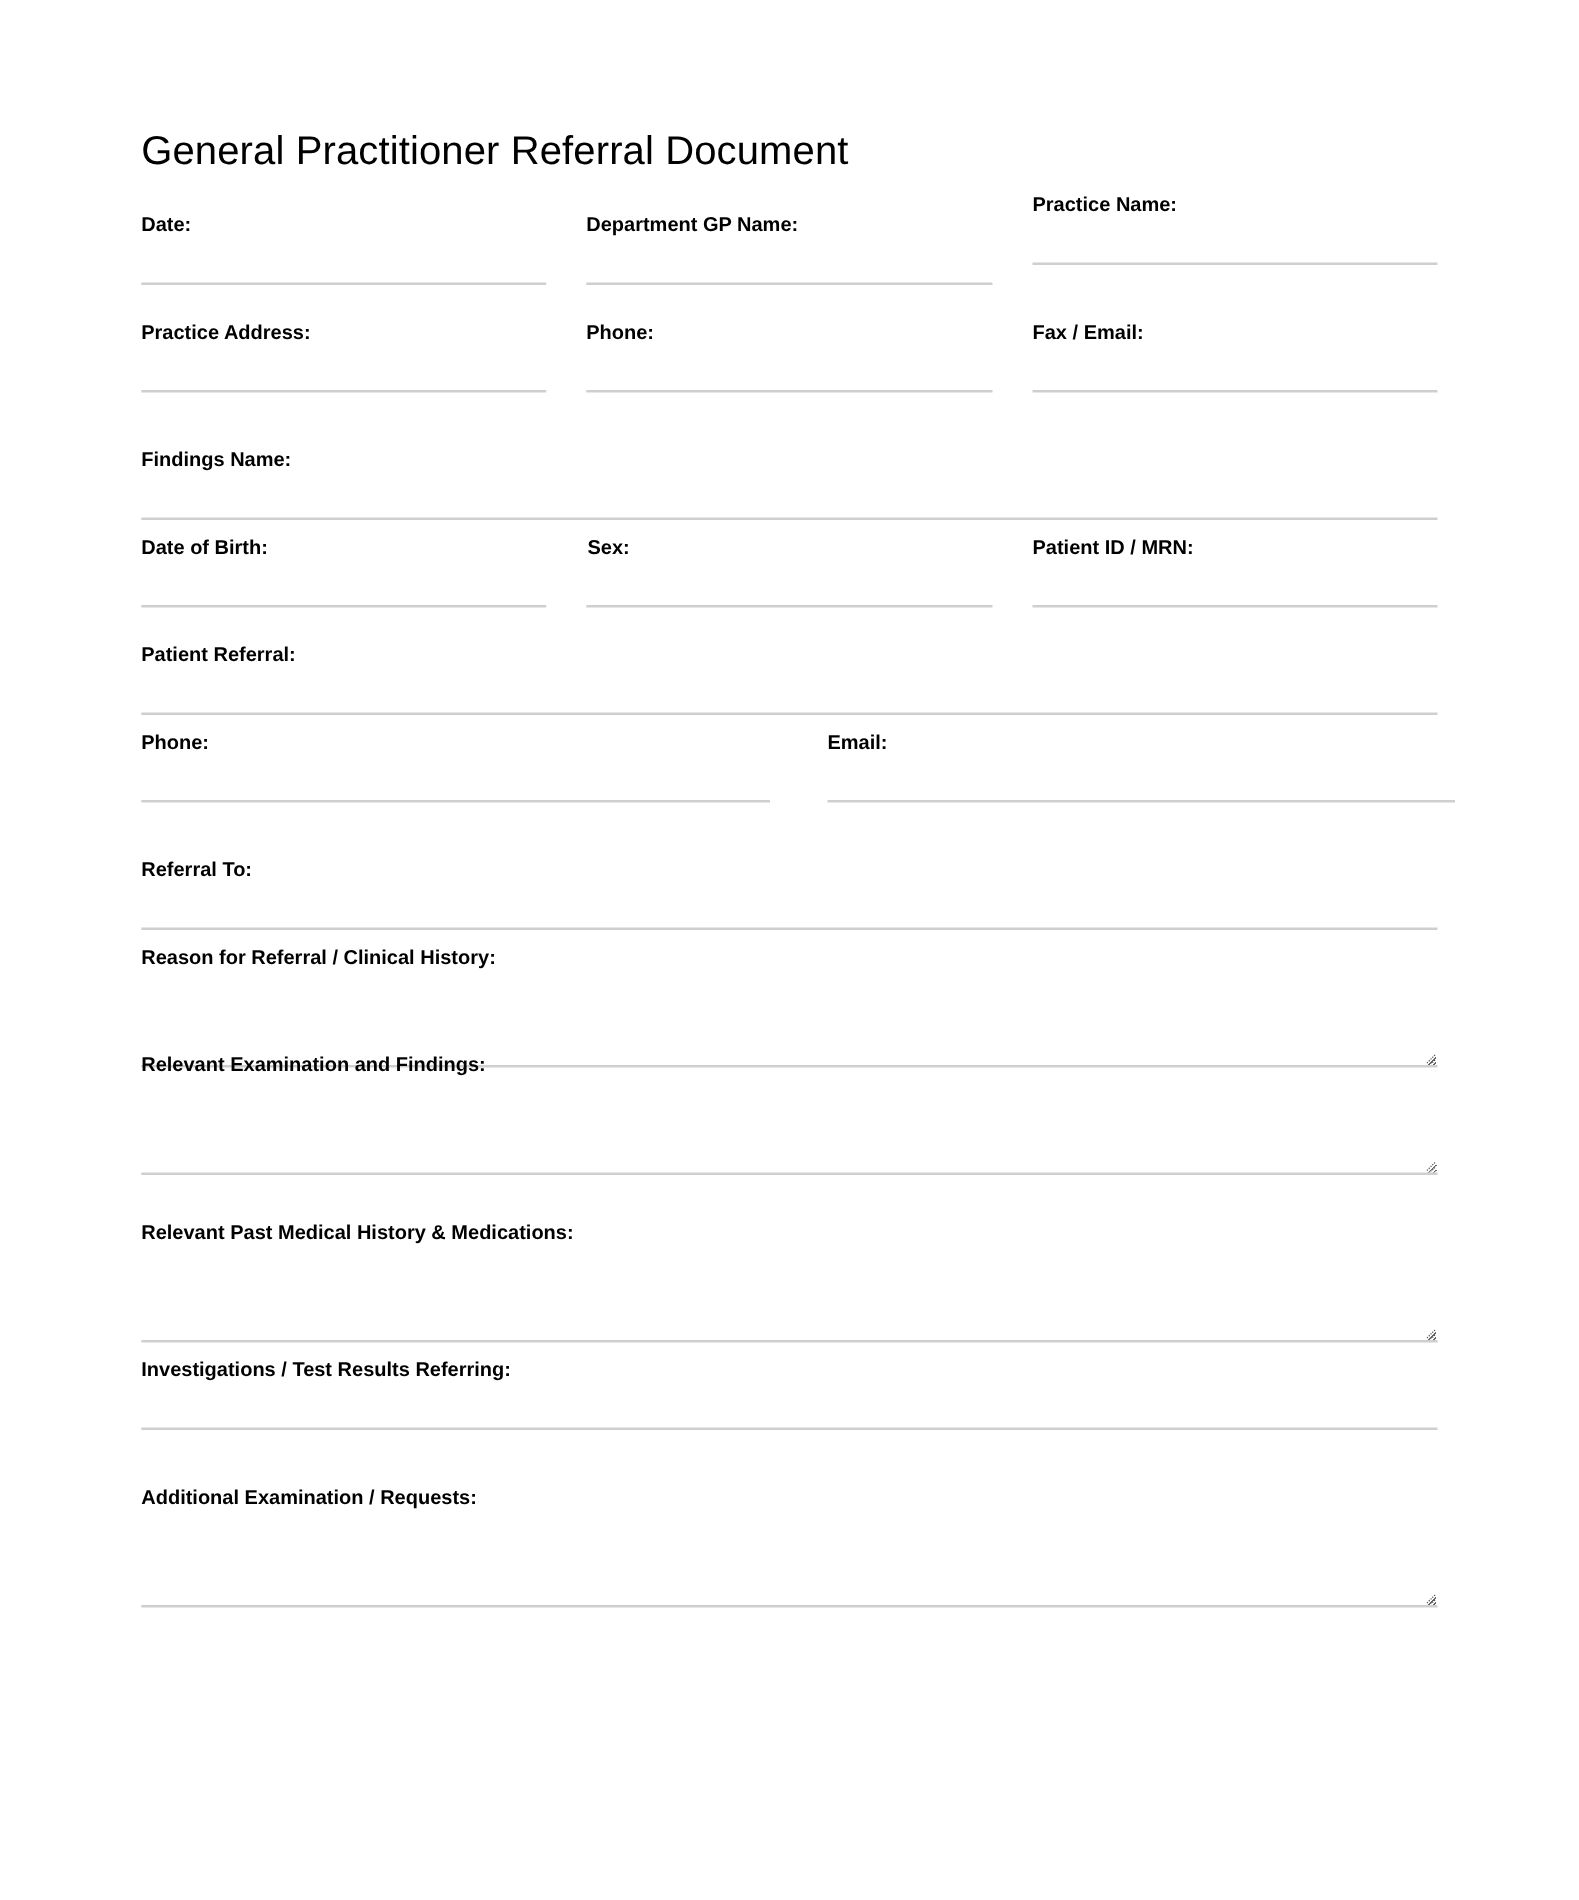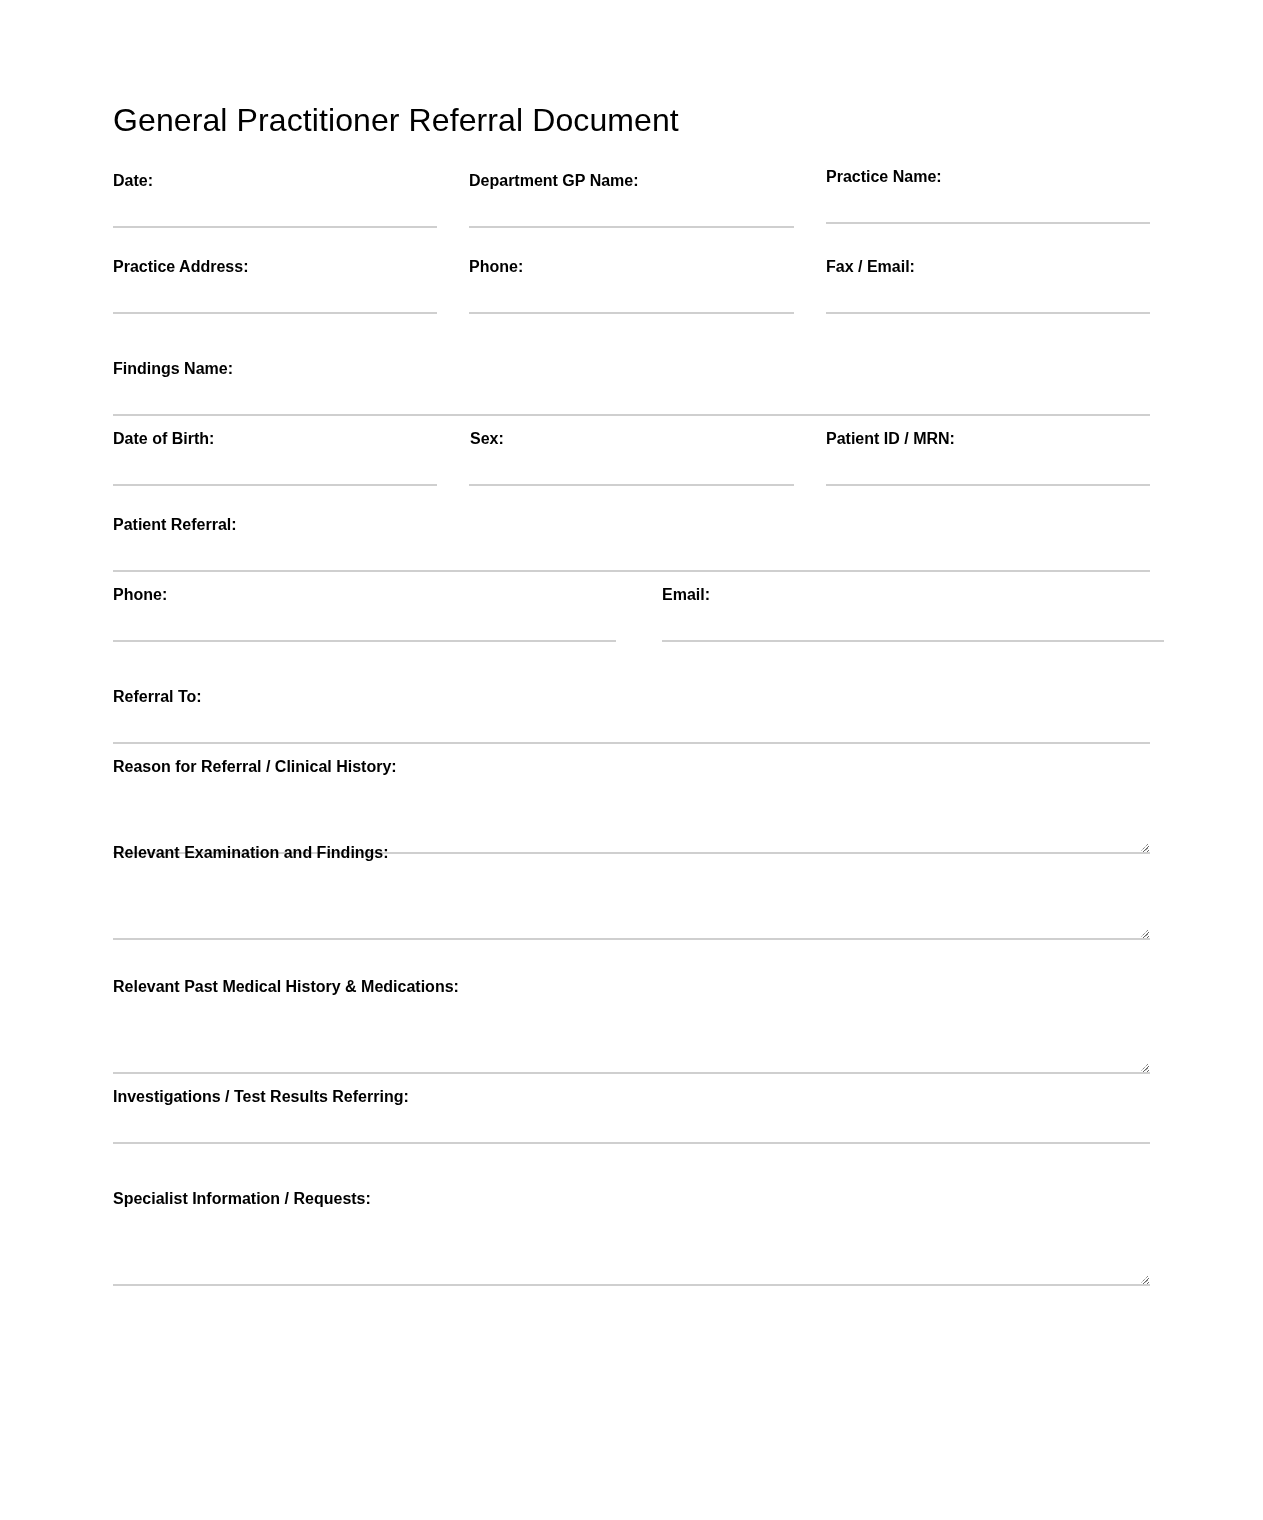--- a/index.html
+++ b/index.html
@@ -21,21 +21,21 @@
 <div class="field" style="left:113px;top:172px;width:324px;height:57px;">
   <span class="label">Date:</span>
   <input class="input" type="text" style="top: 30px; height: 24px;">
   <div class="line" style="top:54px;"></div>
 </div>
 <div class="field" style="left:469px;top:172px;width:325px;height:57px;">
   <span class="label">Department GP Name:</span>
   <input class="input" type="text" style="top: 30px; height: 24px;">
   <div class="line" style="top:54px;"></div>
 </div>
-<div class="field" style="left:826px;top:168px;width:324px;height:57px;">
+<div class="field" style="left:826px;top:156px;width:324px;height:57px;">
   <span class="label">Practice Name:</span>
   <input class="input" type="text" style="top: 30px; height: 24px;">
   <div class="line" style="top:54px;"></div>
 </div>
 
 <div class="field" style="left:113px;top:258px;width:324px;height:57px;">
   <span class="label">Practice Address:</span>
   <input class="input" type="text" style="top: 30px; height: 24px;">
   <div class="line" style="top:54px;"></div>
 </div>
@@ -121,19 +121,19 @@
   <div class="line" style="top:94px;"></div>
 </div>
 
 <div class="field" style="left:113px;top:1088px;width:1037px;height:57px;">
   <span class="label">Investigations / Test Results Referring:</span>
   <input class="input" type="text" style="top: 30px; height: 24px;">
   <div class="line" style="top:54px;"></div>
 </div>
 
 <div class="field" style="left:113px;top:1190px;width:1037px;height:97px;">
-  <span class="label">Specialist Information / Requests:</span>
+  <span class="label">Additional Examination / Requests:</span>
   <textarea class="textarea" style="top: 26px; height: 66px;"></textarea>
   <svg class="grip" style="top:85px;" viewBox="0 0 9 9">
       <path d="M8 1 L1 8 M8 5 L5 8" stroke="#555" stroke-width="1" stroke-dasharray="1 1"></path>
     </svg>
   <div class="line" style="top:94px;"></div>
 </div>
 
 </body></html>

